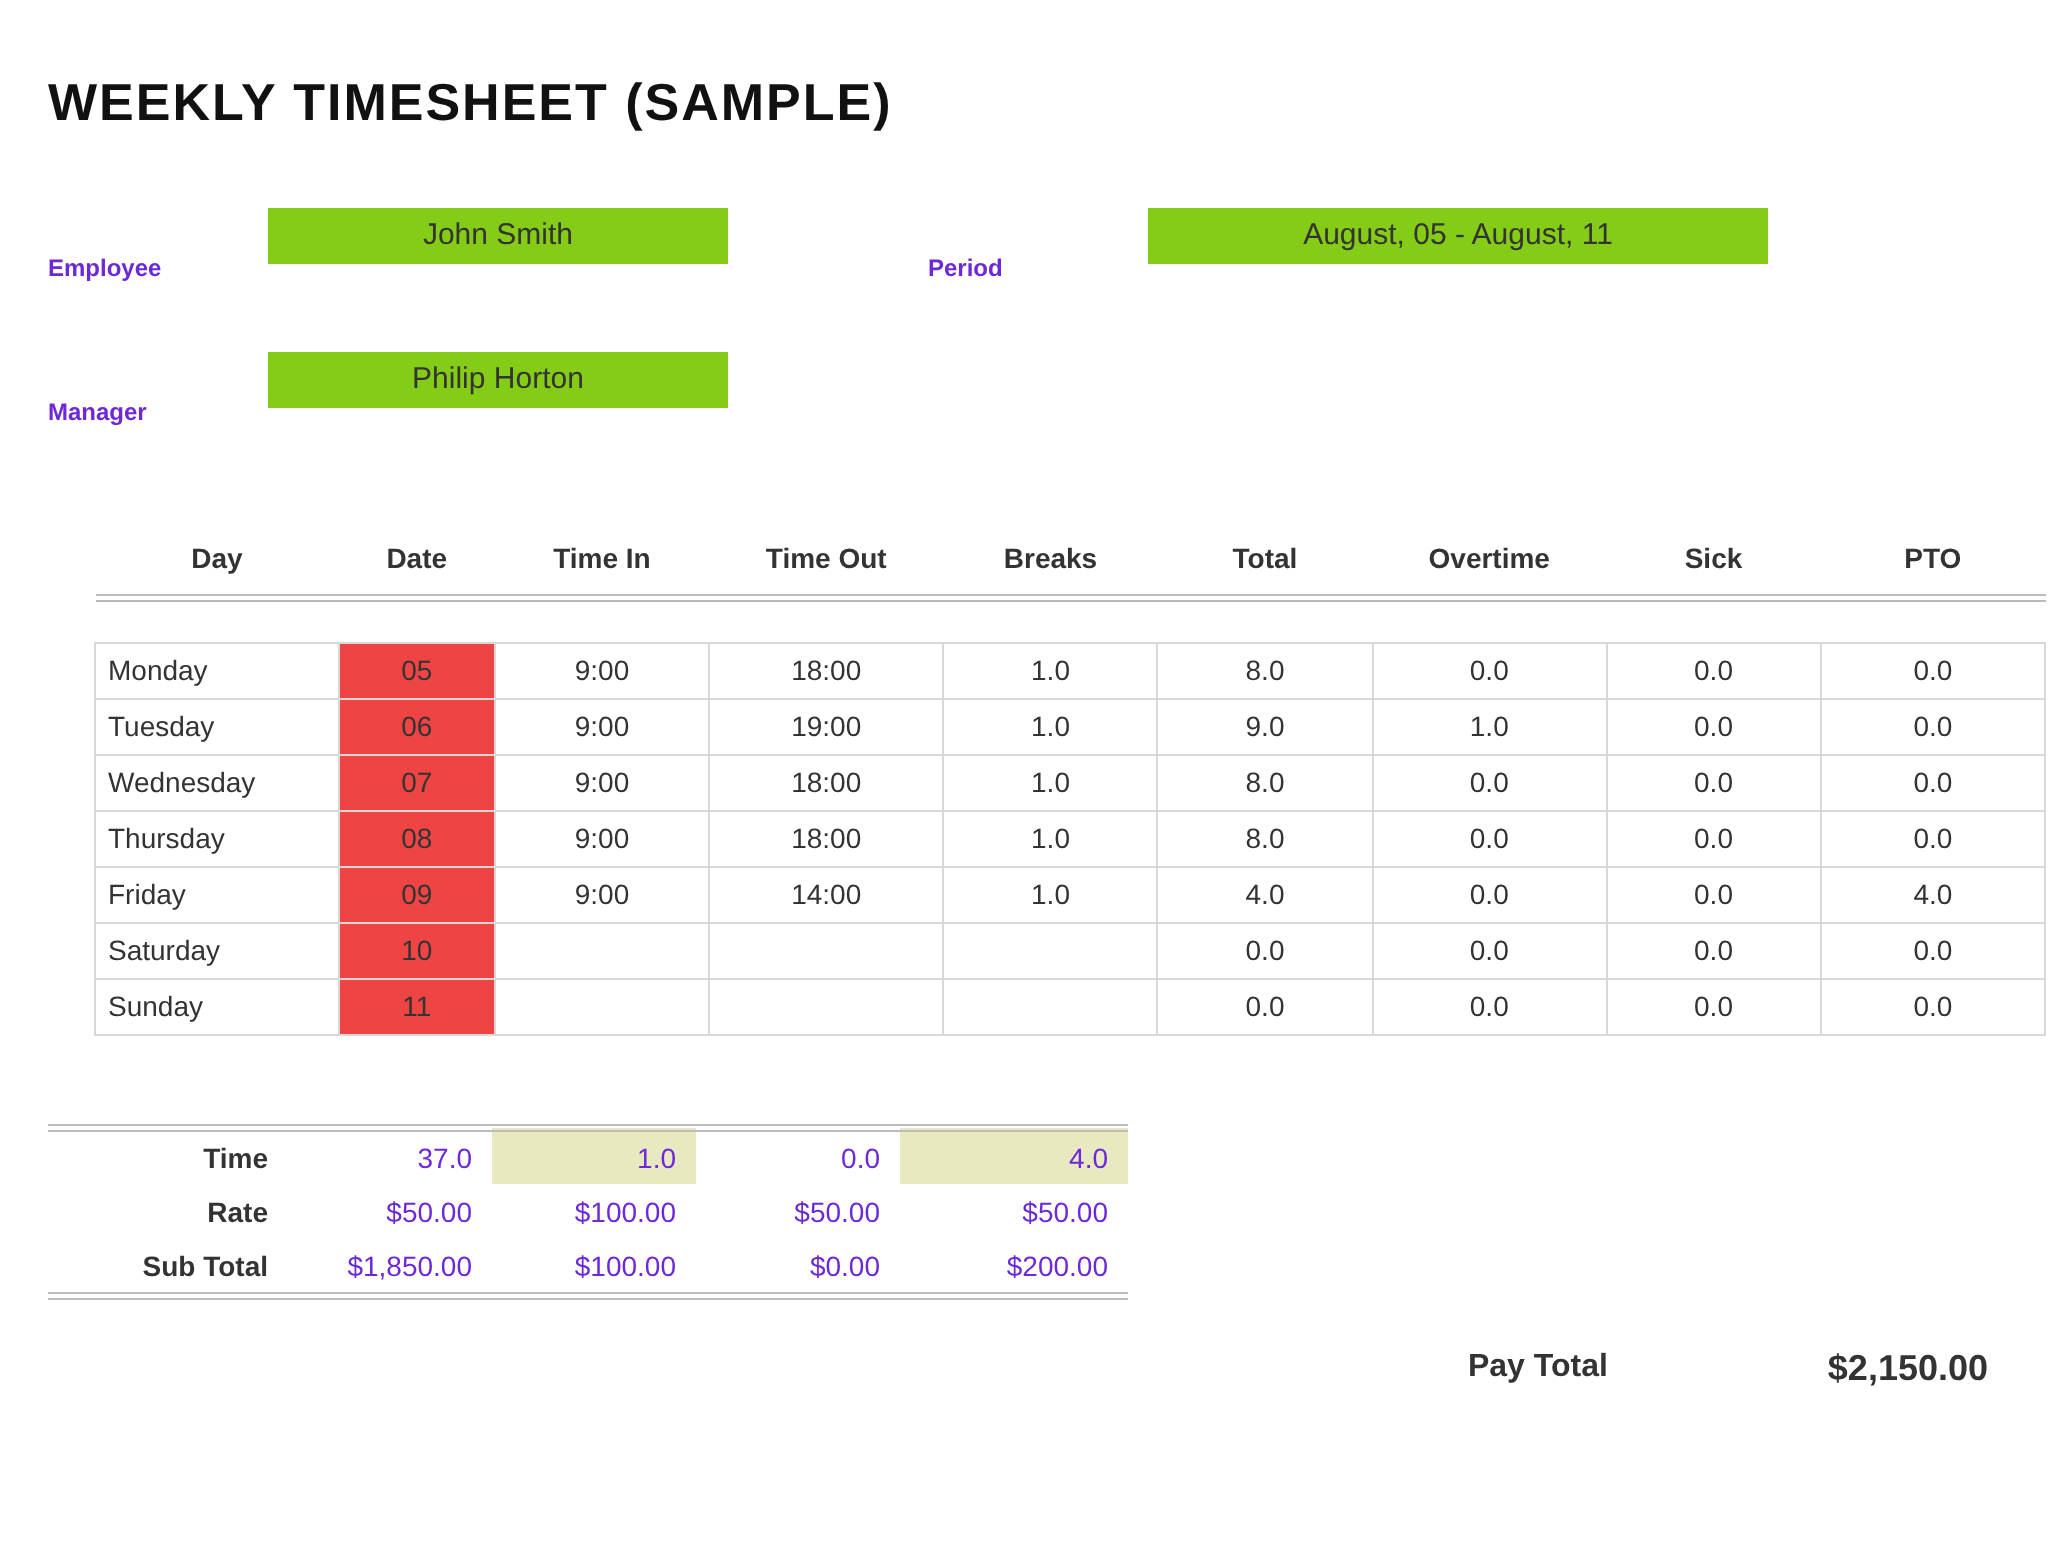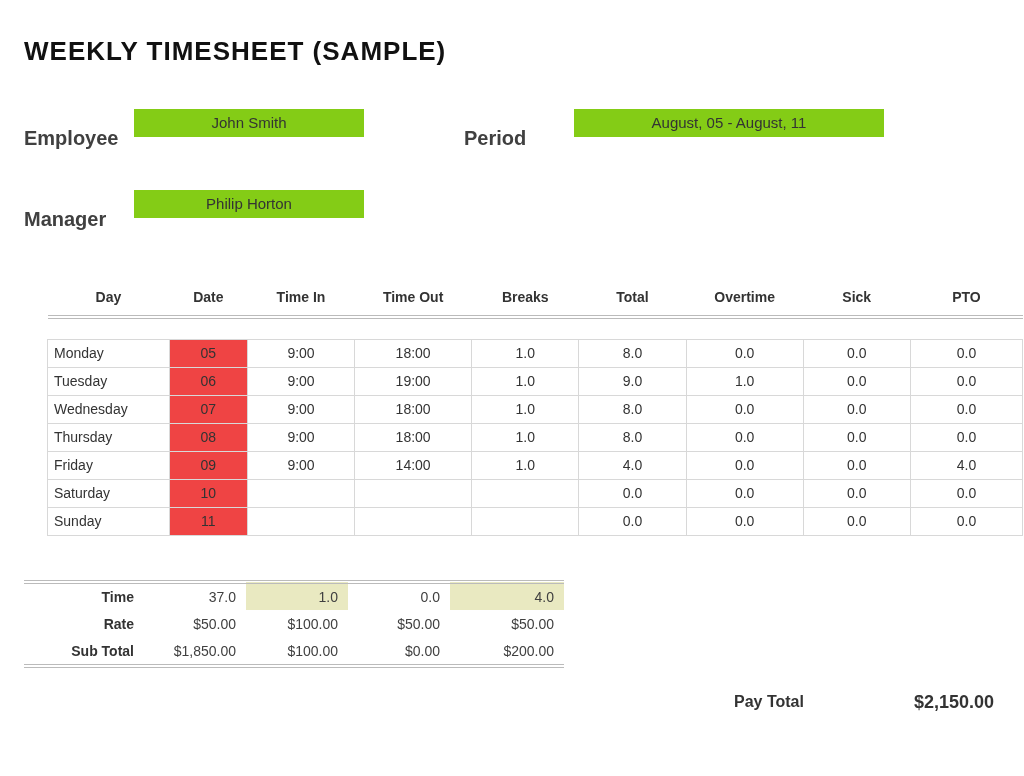--- a/index.html
+++ b/index.html
@@ -19,23 +19,23 @@
       font-weight: 900;
     }
     .meta {
       display: grid;
       grid-template-columns: 110px 230px 100px 110px 310px;
       row-gap: 26px;
       align-items: center;
       margin-bottom: 50px;
     }
     .meta-label {
-      font-size: 20px;
-      font-weight: 700;
-      color: #404040;
+      font-size: 12px;
+      font-weight: 700;
+      color: #6d28d9;
       margin-top: 32px;
     }
     .meta-value {
       background: #84cc16;
       height: 28px;
       line-height: 28px;
       font-size: 15px;
       text-align: center;
       color: #333;
     }
@@ -102,21 +102,21 @@
     }
     table.summary tr.top-tr td { border-top: 4px double #bbb; }
     table.summary tr.bot-tr td { border-bottom: 4px double #bbb; }
     table.summary td.lbl {
       font-weight: 700;
       text-align: right;
       color: #333;
     }
     table.summary td.v {
       text-align: right;
-      color: #404040;
+      color: #6d28d9;
     }
     table.summary td.hl {
       background: #e9e9c1;
     }
 
     .pay-total {
       display: flex;
       justify-content: flex-end;
       align-items: center;
       margin-top: 24px;

